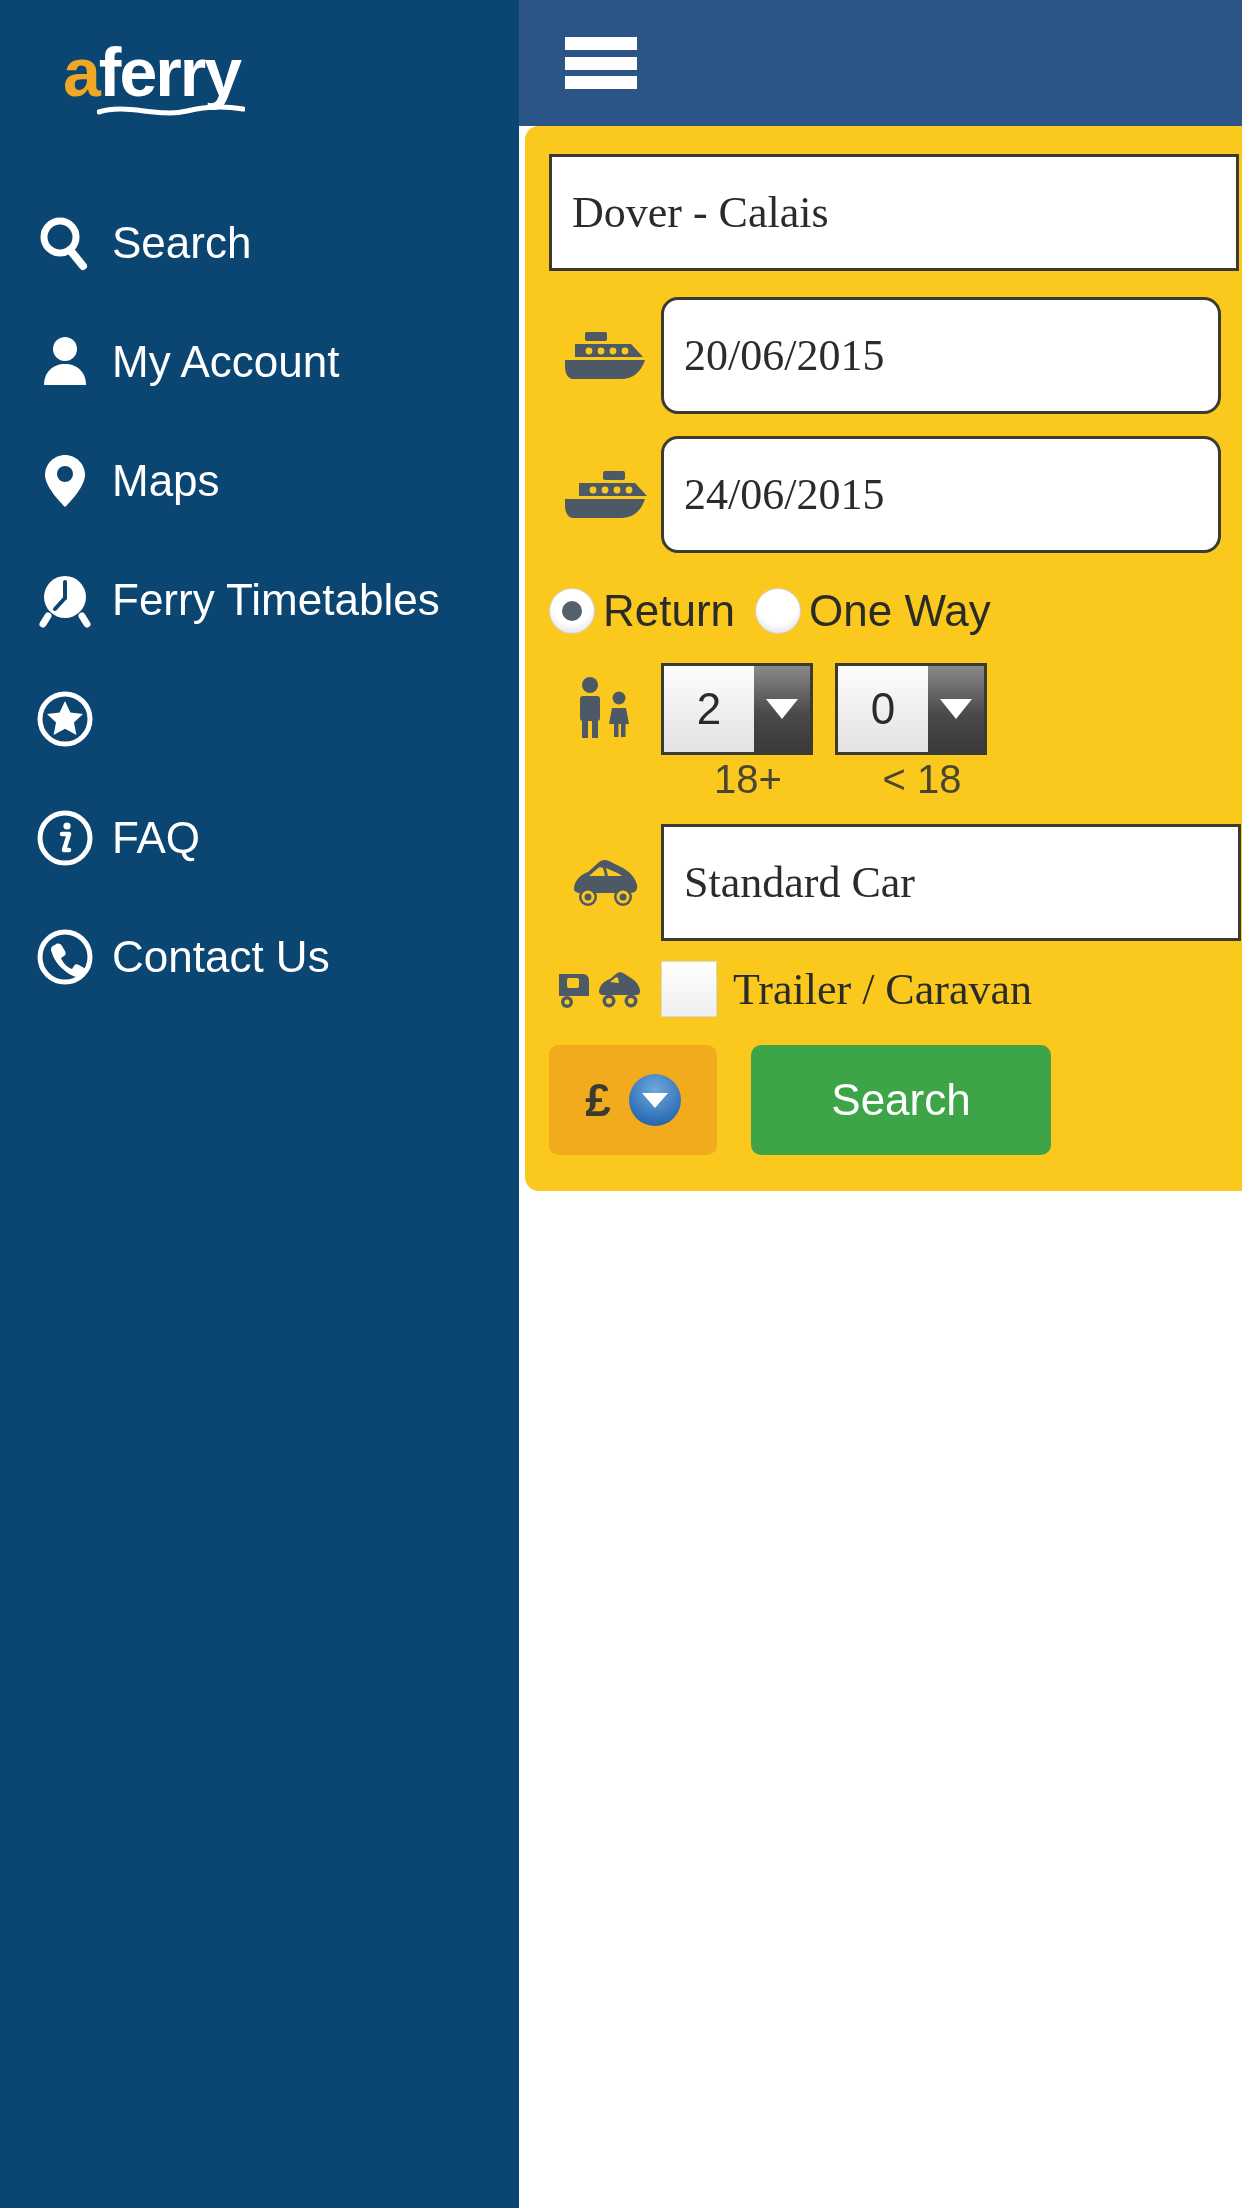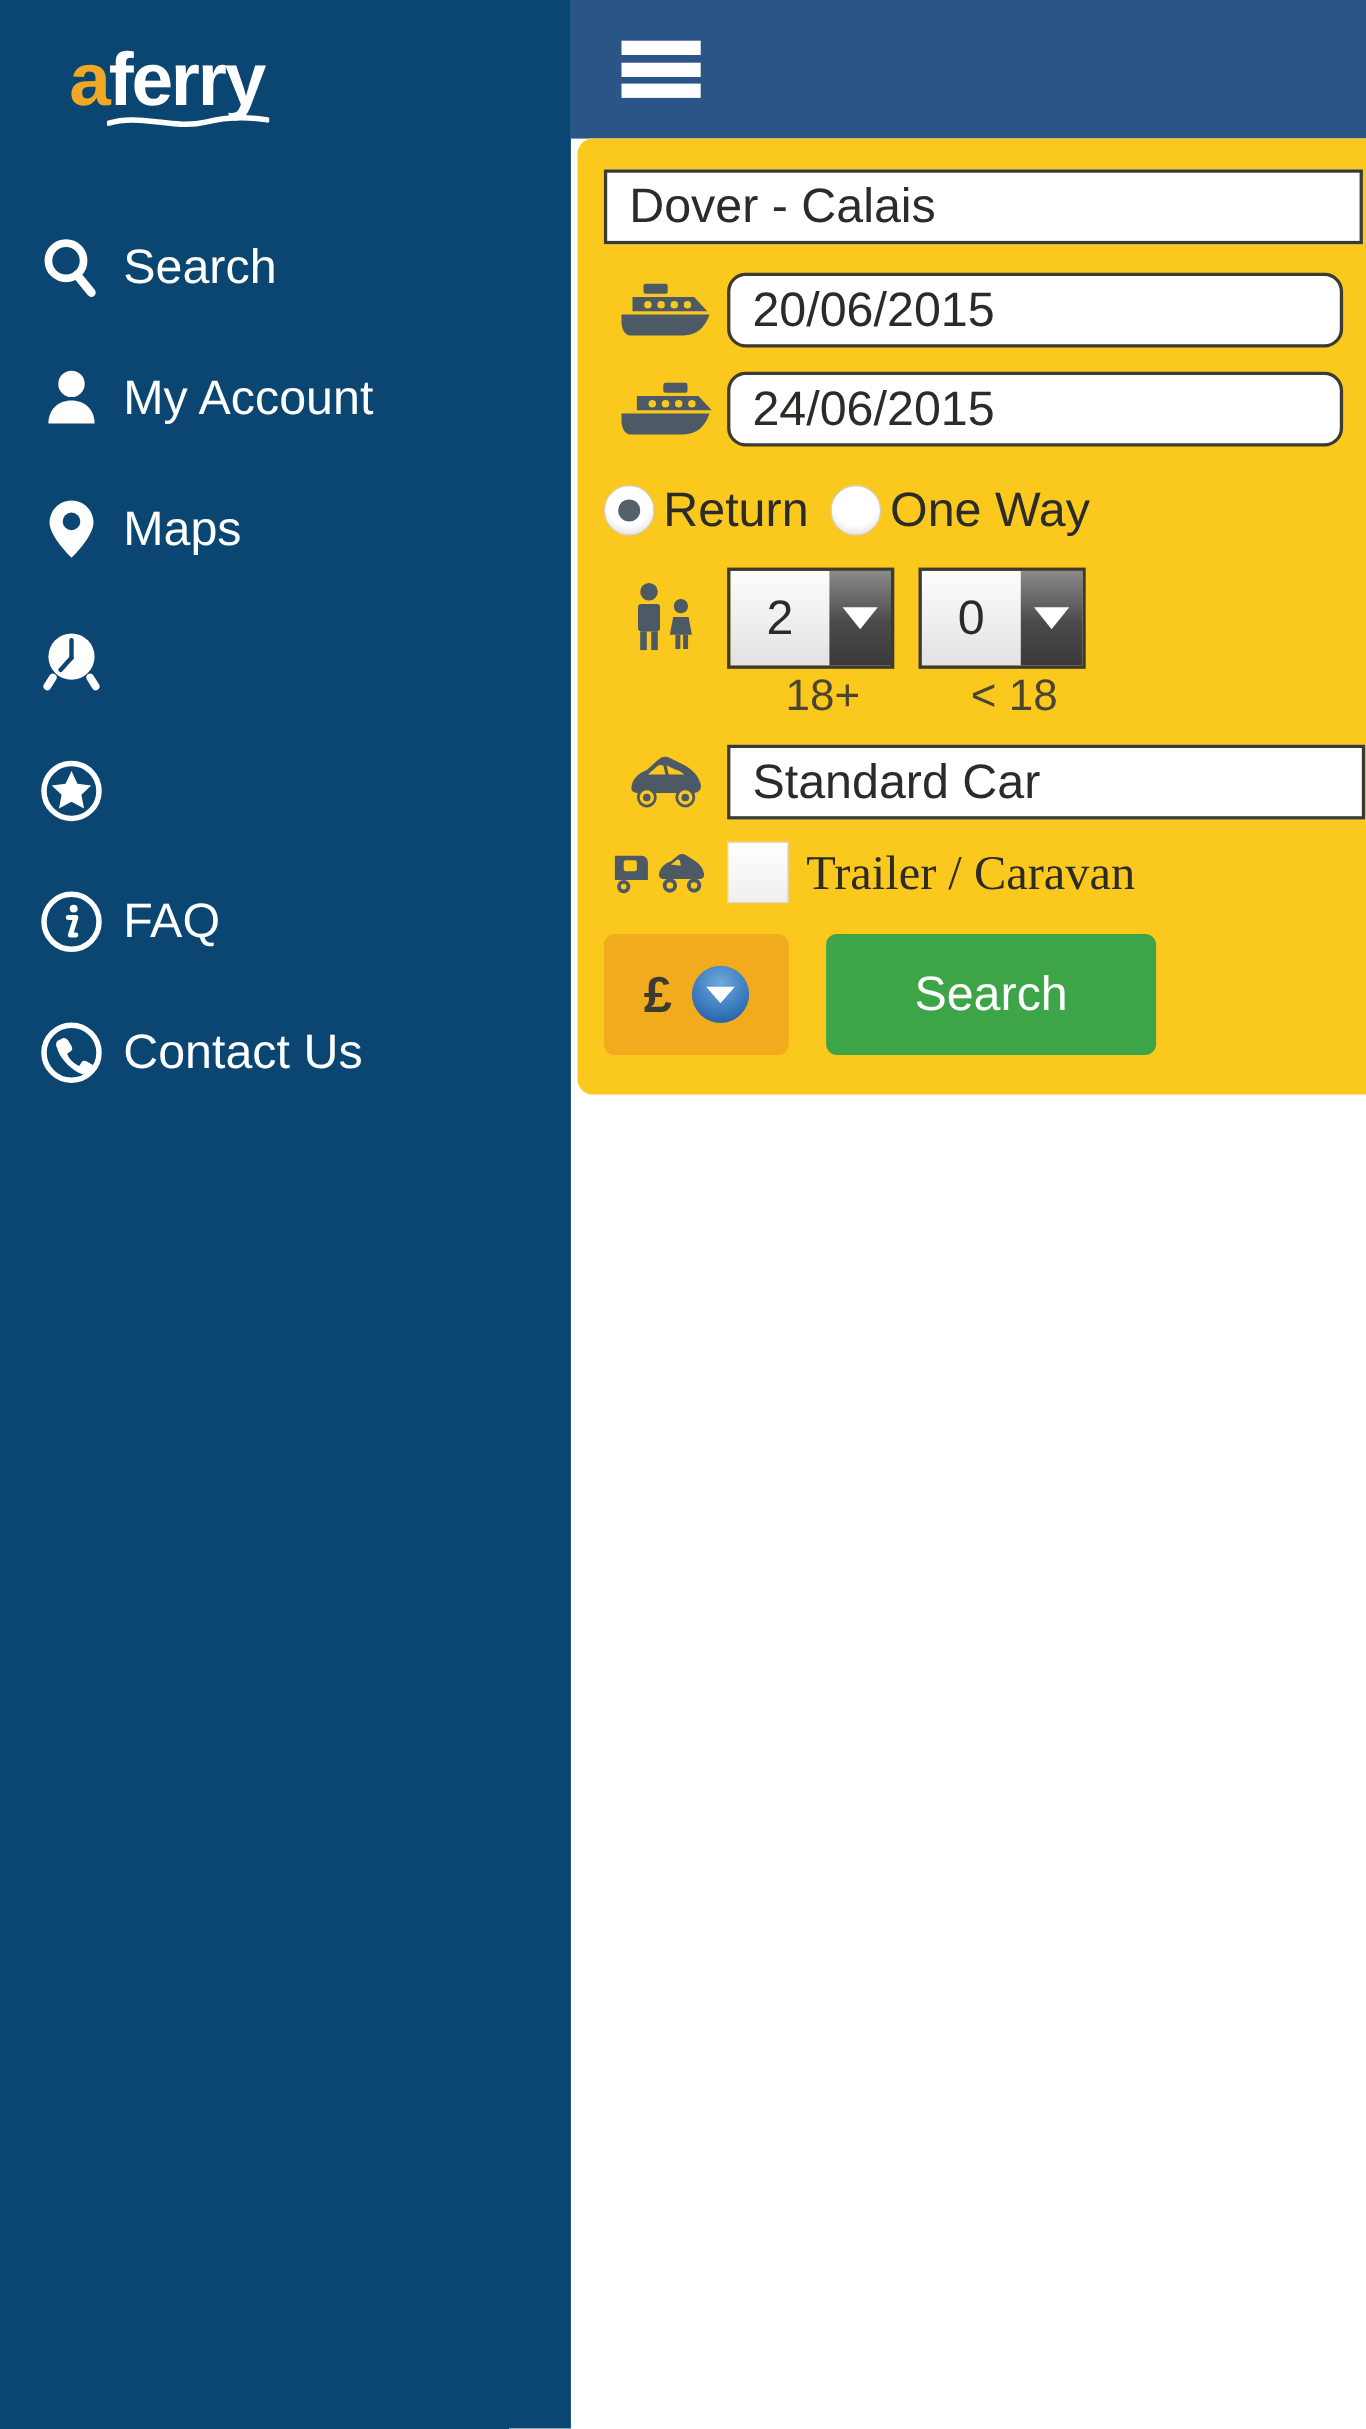--- a/index.html
+++ b/index.html
@@ -98,27 +98,28 @@
     border-radius: 14px;
     padding: 28px 0 36px 0;
     box-shadow: -2px 0 0 rgba(255,255,255,0.45);
   }
   .row { position: relative; display: flex; align-items: center; }
 
   .route-row { padding: 0 0 0 24px; margin-bottom: 26px; }
   .field-box {
     background: #ffffff;
     border: 3px solid #3b3b32;
-    height: 68px;
+    height: 117px;
     display: flex; align-items: center;
     padding-left: 20px;
     font-size: 44px;
     color: #2b2b28;
     white-space: nowrap;
     overflow: hidden;
+    font-family: Liberation Serif, serif;
   }
   .route-field { width: 690px; }
 
   .date-row { padding-left: 24px; margin-bottom: 22px; }
   .ico-cell {
     width: 112px; min-width: 112px;
     display: flex; align-items: center; justify-content: center;
   }
   .ico-cell svg { display: block; }
   .date-field { width: 560px; border-radius: 17px; }
@@ -409,20 +410,21 @@
       <div class="nav-item">
         <span class="nav-ico">
           <svg width="58" height="58" viewBox="0 0 58 58">
             <circle cx="29" cy="26" r="21" fill="#ffffff"></circle>
             <path d="M12 45 l-5 8" stroke="#ffffff" stroke-width="7" stroke-linecap="round"></path>
             <path d="M46 45 l5 8" stroke="#ffffff" stroke-width="7" stroke-linecap="round"></path>
             <line x1="29" y1="11" x2="29" y2="27" stroke="#0b4571" stroke-width="4" stroke-linecap="round"></line>
             <line x1="29" y1="27" x2="19" y2="38" stroke="#0b4571" stroke-width="4" stroke-linecap="round"></line>
           </svg>
         </span>
+        <span class="nav-label">Ferry Timetables</span>
       </div>
 
       <div class="nav-item">
         <span class="nav-ico">
           <svg width="58" height="58" viewBox="0 0 58 58">
             <circle cx="29" cy="29" r="25" fill="none" stroke="#ffffff" stroke-width="5"></circle>
             <path d="M29 11 l5.4 11.6 L47 24 l-9 8.6 L40.4 45 L29 38.8 L17.6 45 L20 32.6 L11 24 l12.6 -1.4 Z" fill="#ffffff"></path>
           </svg>
         </span>
       </div>

